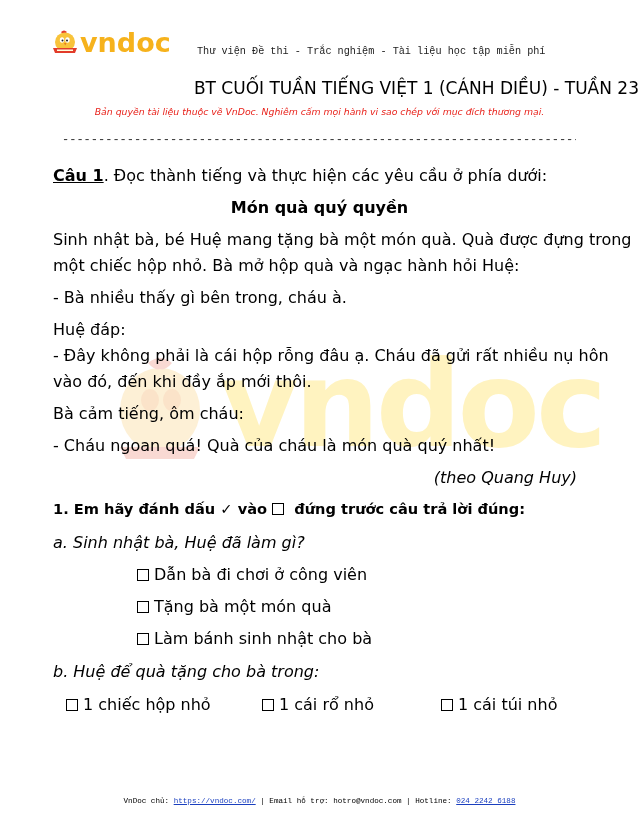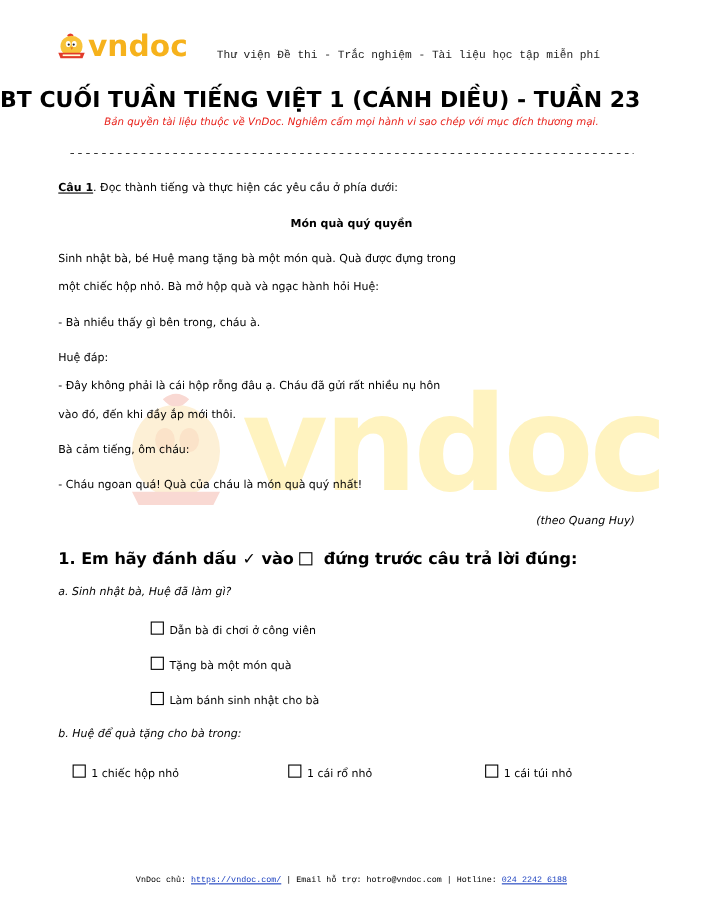--- a/index.html
+++ b/index.html
@@ -5,31 +5,31 @@
   html, body { margin: 0; padding: 0; background: #ffffff; }
   body { width: 639px; height: 835px; position: relative; overflow: hidden; font-family: "DejaVu Sans", sans-serif; color: #000; }
   .page { position: absolute; inset: 0; }
 
   
   .logo { position: absolute; left: 52px; top: 26px; height: 32px; display: flex; align-items: center; }
   .logo .chick { width: 26px; height: 26px; position: relative; margin-right: 2px; }
   .logo .wordmark { font-family: "DejaVu Sans", sans-serif; font-weight: bold; font-size: 27px; color: #f6b21c; letter-spacing: 0px; line-height: 1; }
   .tagline { position: absolute; left: 197px; top: 46px; font-family: "Liberation Mono", monospace; font-size: 10.2px; color: #222; white-space: nowrap; }
 
-  .title { position: absolute; left: 0; right: 0; top: 78px; text-align: left; font-family: "DejaVu Sans", sans-serif; font-weight: bold; font-size: 20px; letter-spacing: 0; }
+  .title { position: absolute; left: 0; right: 0; top: 78px; text-align: right; font-family: "DejaVu Sans", sans-serif; font-weight: normal; font-size: 17px; letter-spacing: 0; }
   .copyright { position: absolute; left: 0; right: 0; top: 106px; text-align: center; font-family: "DejaVu Sans", sans-serif; font-style: italic; font-size: 9.3px; color: #e8211a; }
   .divider-dashes { position: absolute; left: 62px; top: 133px; font-family: "Liberation Mono", monospace; font-size: 12px; color:#333; white-space: nowrap; overflow: hidden; width: 514px; }
 
   
   .watermark { position: absolute; left: 110px; top: 345px; width: 430px; height: 130px; pointer-events: none; }
   .watermark .wm-text { position: absolute; left: 110px; top: 0; font-family: "DejaVu Sans", sans-serif; font-weight: bold; font-size: 120px; line-height: 120px; color: #fff3c0; letter-spacing: -4px; }
   .watermark .wm-chick { position: absolute; left: 0; top: 10px; width: 100px; height: 110px; }
 
   
-  .line { position: absolute; left: 53px; font-family: "DejaVu Sans", sans-serif; font-size: 10px; white-space: nowrap; }
+  .line { position: absolute; left: 53px; font-family: "DejaVu Sans", sans-serif; font-size: 16px; white-space: nowrap; }
   .cau { font-weight: bold; text-decoration: underline; }
   .center-bold { left: 0; right: 0; text-align: center; font-weight: bold; }
   .right-italic { left: auto; right: 62px; font-style: italic; }
   .q-bold { font-weight: bold; font-size: 14.6px; }
   .italic { font-style: italic; }
   .box { display: inline-block; width: 10px; height: 10px; border: 1px solid #000; margin-right: 5px; vertical-align: -1px; }
   .opt { cursor: pointer; }
 
   
   .footer { position: absolute; left: 0; right: 0; top: 797px; text-align: center; font-family: "Liberation Mono", monospace; font-size: 7.6px; color: #000; white-space: nowrap; }

